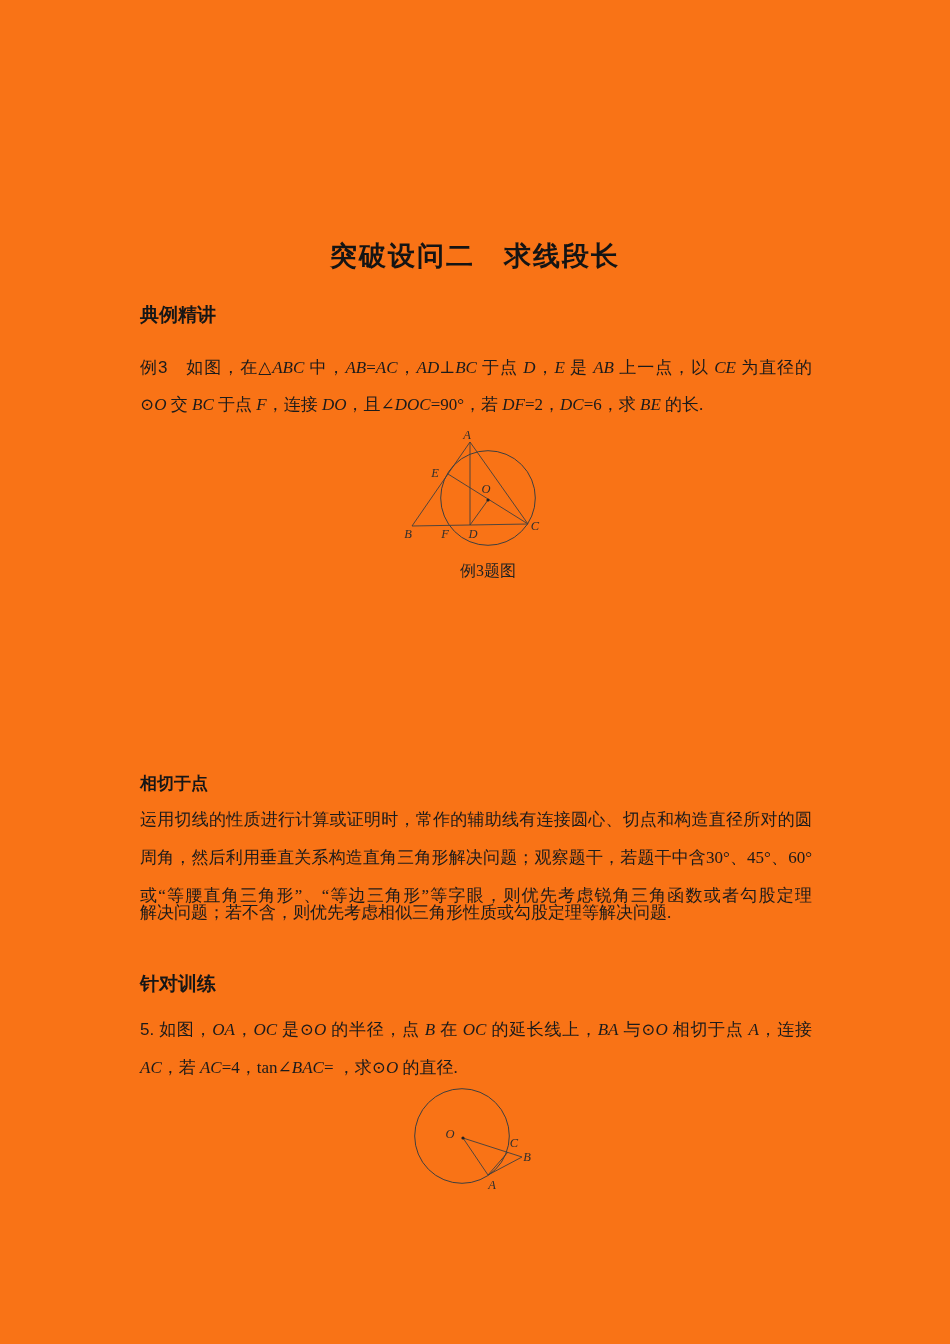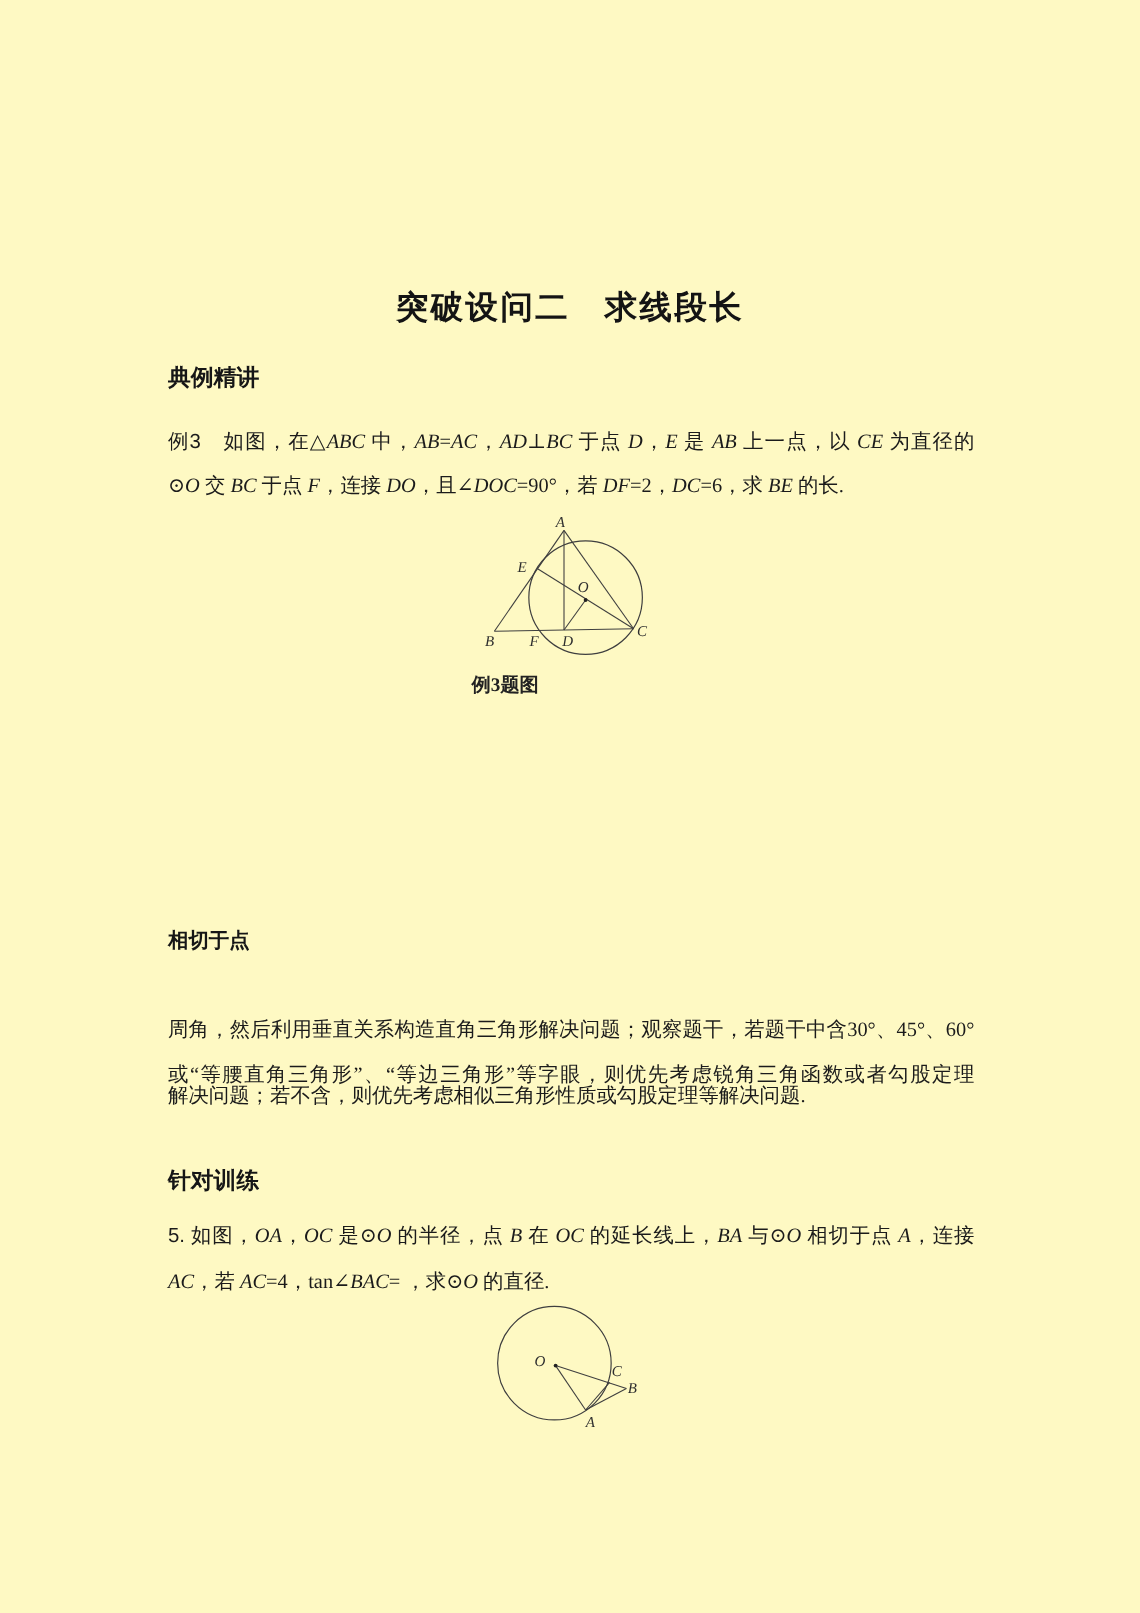--- a/index.html
+++ b/index.html
@@ -1,20 +1,20 @@
 <!DOCTYPE html>
 <html><head>
 <meta charset="utf-8">
 <style>
   html,body { margin:0; padding:0; background:#ffffff; }
   .page {
     position: relative;
     width: 950px;
     height: 1344px;
-    background: #fef9c3;
+    background: #f97316;
     font-family: "Liberation Serif", "DejaVu Serif", serif;
     color: #1b1b1b;
     overflow: hidden;
   }
   .doc-title {
     position: absolute;
     top: 238px; left: 0;
     width: 100%;
     text-align: center;
     font-family: "Liberation Sans", "DejaVu Sans", sans-serif;
@@ -48,24 +48,23 @@
   .seg-b {
     font-family: "Liberation Sans", "DejaVu Sans", sans-serif;
     font-weight: 400;
     font-style: normal;
   }
   .figure-svg { position: absolute; }
   .fig-caption {
     position: absolute;
     top: 561px; left: 393px;
     width: 190px;
-    text-align: left;
+    text-align: center;
     font-size: 16px;
     color: #222222;
-    font-weight: bold;
   }
   .geo-line { stroke: #3f3f3f; stroke-width: 0.9; fill: none; }
   .geo-circle { stroke: #3f3f3f; stroke-width: 1; fill: none; }
   .geo-dot { fill: #222222; stroke: none; }
   .geo-label {
     font-family: "Liberation Serif", "DejaVu Serif", serif;
     font-style: italic;
     font-size: 12.5px;
     fill: #2e2e2e;
   }
@@ -97,20 +96,21 @@
     <text class="geo-label" x="15" y="112" text-anchor="middle">B</text>
     <text class="geo-label" x="52" y="112" text-anchor="middle">F</text>
     <text class="geo-label" x="80" y="112" text-anchor="middle">D</text>
     <text class="geo-label" x="142" y="104" text-anchor="middle">C</text>
   </svg>
 
   <div class="fig-caption">例3题图</div>
 
   <div class="sec-heading small" style="top:772px;">相切于点</div>
 
+  <div class="line just" style="top:808px;">运用切线的性质进行计算或证明时，常作的辅助线有连接圆心、切点和构造直径所对的圆</div>
   <div class="line just" style="top:846px;">周角，然后利用垂直关系构造直角三角形解决问题；观察题干，若题干中含30°、45°、60°</div>
   <div class="line just" style="top:884px;">或“等腰直角三角形”、“等边三角形”等字眼，则优先考虑锐角三角函数或者勾股定理</div>
   <div class="line" style="top:901px;">解决问题；若不含，则优先考虑相似三角形性质或勾股定理等解决问题.</div>
 
   <div class="sec-heading big" style="top:971px;">针对训练</div>
 
   <div class="line just" style="top:1018px;"><span class="seg-b">5.</span><span class="seg-r"> 如图，</span><span class="seg-v">OA</span><span class="seg-r">，</span><span class="seg-v">OC</span><span class="seg-r"> 是⊙</span><span class="seg-v">O</span><span class="seg-r"> 的半径，点 </span><span class="seg-v">B</span><span class="seg-r"> 在 </span><span class="seg-v">OC</span><span class="seg-r"> 的延长线上，</span><span class="seg-v">BA</span><span class="seg-r"> 与⊙</span><span class="seg-v">O</span><span class="seg-r"> 相切于点 </span><span class="seg-v">A</span><span class="seg-r">，连接</span></div>
   <div class="line" style="top:1056px;"><span class="seg-v">AC</span><span class="seg-r">，若 </span><span class="seg-v">AC</span><span class="seg-r">=4，</span><span class="seg-rm">tan</span><span class="seg-r">∠</span><span class="seg-v">BAC</span><span class="seg-r">= ，求⊙</span><span class="seg-v">O</span><span class="seg-r"> 的直径.</span></div>
 
   <svg class="figure-svg" style="top:1086px; left:408px;" width="140" height="118" viewBox="0 0 140 118">

